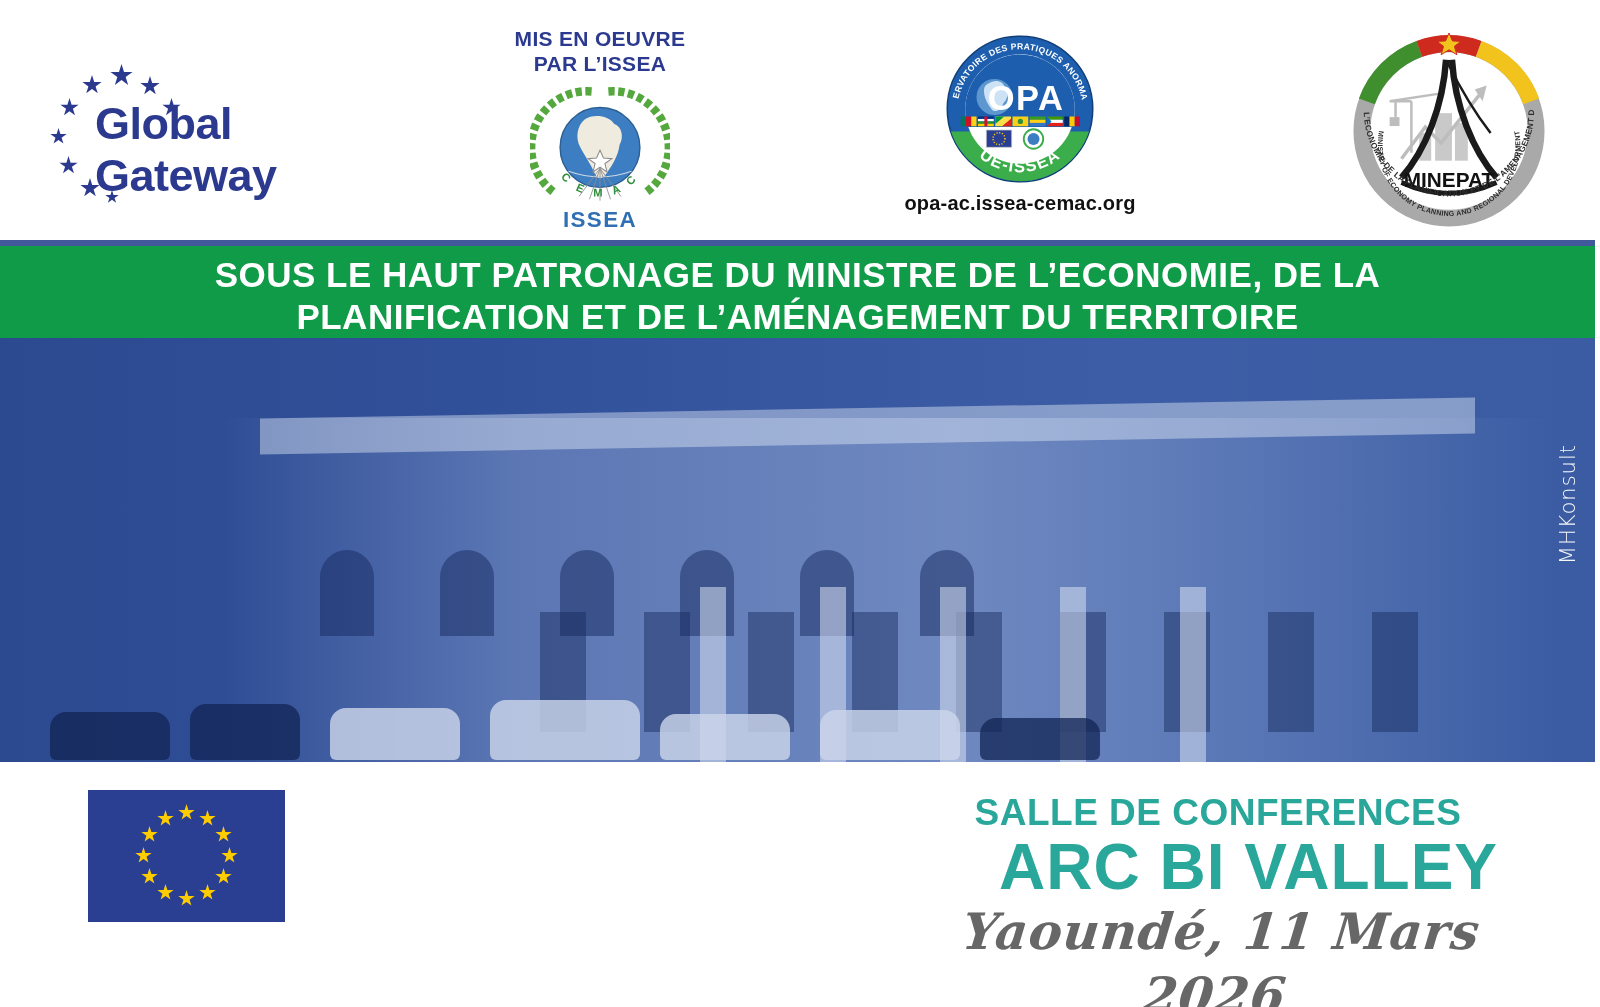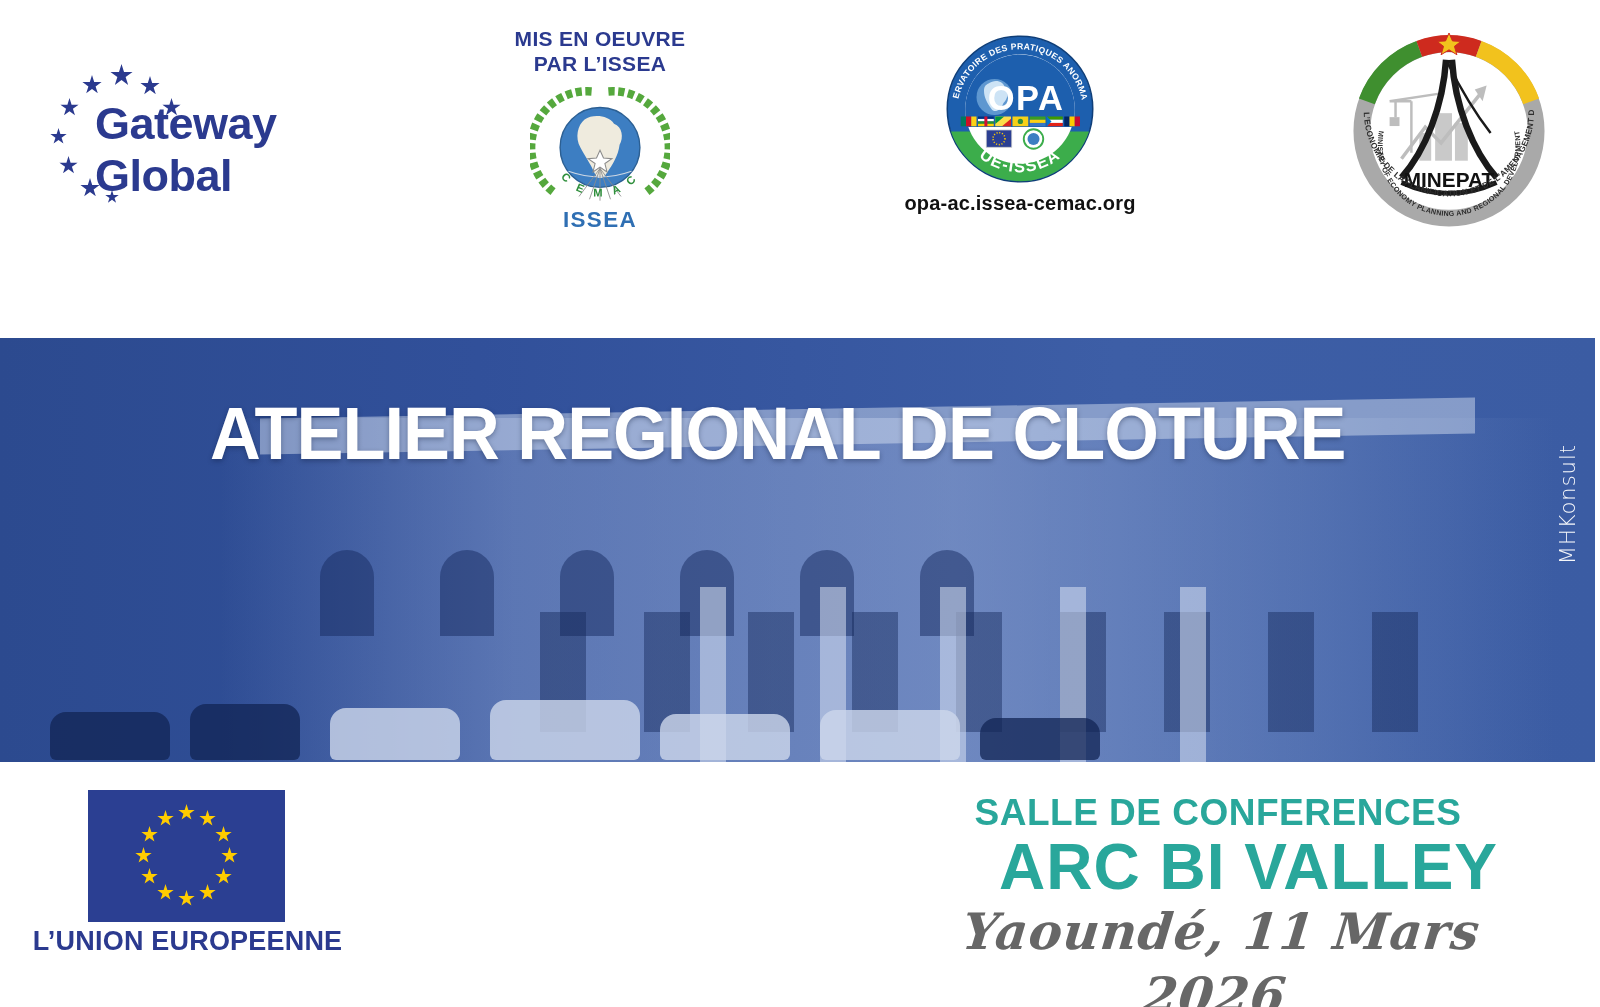--- a/index.html
+++ b/index.html
@@ -73,22 +73,22 @@
     <span class="star" style="left:42px;top:25px;width:20px;height:20px;"></span>
     <span class="star" style="left:70px;top:14px;width:23px;height:23px;"></span>
     <span class="star" style="left:100px;top:26px;width:20px;height:20px;"></span>
     <span class="star" style="left:20px;top:48px;width:19px;height:19px;"></span>
     <span class="star" style="left:122px;top:48px;width:19px;height:19px;"></span>
     <span class="star" style="left:10px;top:78px;width:17px;height:17px;"></span>
     <span class="star" style="left:19px;top:106px;width:19px;height:19px;"></span>
     <span class="star" style="left:40px;top:128px;width:20px;height:20px;"></span>
     <span class="star" style="left:65px;top:140px;width:14px;height:14px;"></span>
     <div class="gg-text">
+      <div>Global</div>
       <div>Gateway</div>
-      <div>Global</div>
     </div>
   </div>
 
   <div class="logo-box issea">
     <div class="issea-caption">
       <div>MIS EN OEUVRE</div>
       <div>PAR L’ISSEA</div>
     </div>
     <svg width="140" height="151" viewBox="0 0 200 215">
       <path d="M 88,16 A 80,80 0 0 0 34,160" fill="none" stroke="#55A83D" stroke-width="12" stroke-dasharray="9 5"></path>
@@ -203,20 +203,24 @@
       </defs>
       <text font-size="8.3" font-weight="bold" fill="#2E2E2E" letter-spacing=".3">
         <textPath href="#mpFr" startOffset="50%" text-anchor="middle">MINISTERE DE L’ECONOMIE DE LA PLANIFICATION ET DE L’AMENAGEMENT DU TERRITOIRE</textPath>
       </text>
       <text font-size="7.2" font-weight="bold" fill="#2E2E2E" letter-spacing=".3">
         <textPath href="#mpEn" startOffset="50%" text-anchor="middle">MINISTRY OF ECONOMY PLANNING AND REGIONAL DEVELOPMENT</textPath>
       </text>
     </svg>
   </div>
 
+  <div class="patronage">
+    <div>SOUS LE HAUT PATRONAGE DU MINISTRE DE L’ECONOMIE, DE LA</div>
+    <div>PLANIFICATION ET DE L’AMÉNAGEMENT DU TERRITOIRE</div>
+  </div>
 
   <div class="hero">
     <div>
       <div class="ph facade"></div>
       <div class="ph roof"></div>
       <div class="ph arch" style="left:320px;"></div>
       <div class="ph arch" style="left:440px;"></div>
       <div class="ph arch" style="left:560px;"></div>
       <div class="ph arch" style="left:680px;"></div>
       <div class="ph arch" style="left:800px;"></div>
@@ -230,42 +234,40 @@
       <div class="ph car" style="left:50px;width:120px;"></div>
       <div class="ph car" style="left:190px;width:110px;height:56px;"></div>
       <div class="ph car light" style="left:330px;width:130px;height:52px;"></div>
       <div class="ph car light" style="left:490px;width:150px;height:60px;"></div>
       <div class="ph car light" style="left:660px;width:130px;height:46px;"></div>
       <div class="ph car light" style="left:820px;width:140px;height:50px;"></div>
       <div class="ph car" style="left:980px;width:120px;height:42px;"></div>
     </div>
 
     <div class="hero-title">
-      <span class="l t1"><span class="inner">ATELIER REGIONAL DE CLOTURE</span></span>
     </div>
 
     <div class="watermark">MHKonsult</div>
   </div>
 
   <div class="eu-flag">
     <span class="star" style="left:90px;top:14px;"></span>
     <span class="star" style="left:111px;top:20px;"></span>
     <span class="star" style="left:127px;top:36px;"></span>
     <span class="star" style="left:133px;top:57px;"></span>
     <span class="star" style="left:127px;top:78px;"></span>
     <span class="star" style="left:111px;top:94px;"></span>
     <span class="star" style="left:90px;top:100px;"></span>
     <span class="star" style="left:69px;top:94px;"></span>
     <span class="star" style="left:53px;top:78px;"></span>
     <span class="star" style="left:47px;top:57px;"></span>
     <span class="star" style="left:53px;top:36px;"></span>
     <span class="star" style="left:69px;top:20px;"></span>
   </div>
   <div class="eu-caption">
-    <div>L’UNION EUROPEENNE</div>
   </div>
 
   <div class="venue">
     <div class="v1">SALLE DE CONFERENCES</div>
     <div class="v2">ARC BI VALLEY</div>
     <div class="v3">Yaoundé, 11 Mars 2026</div>
   </div>
 
 </div>
 

